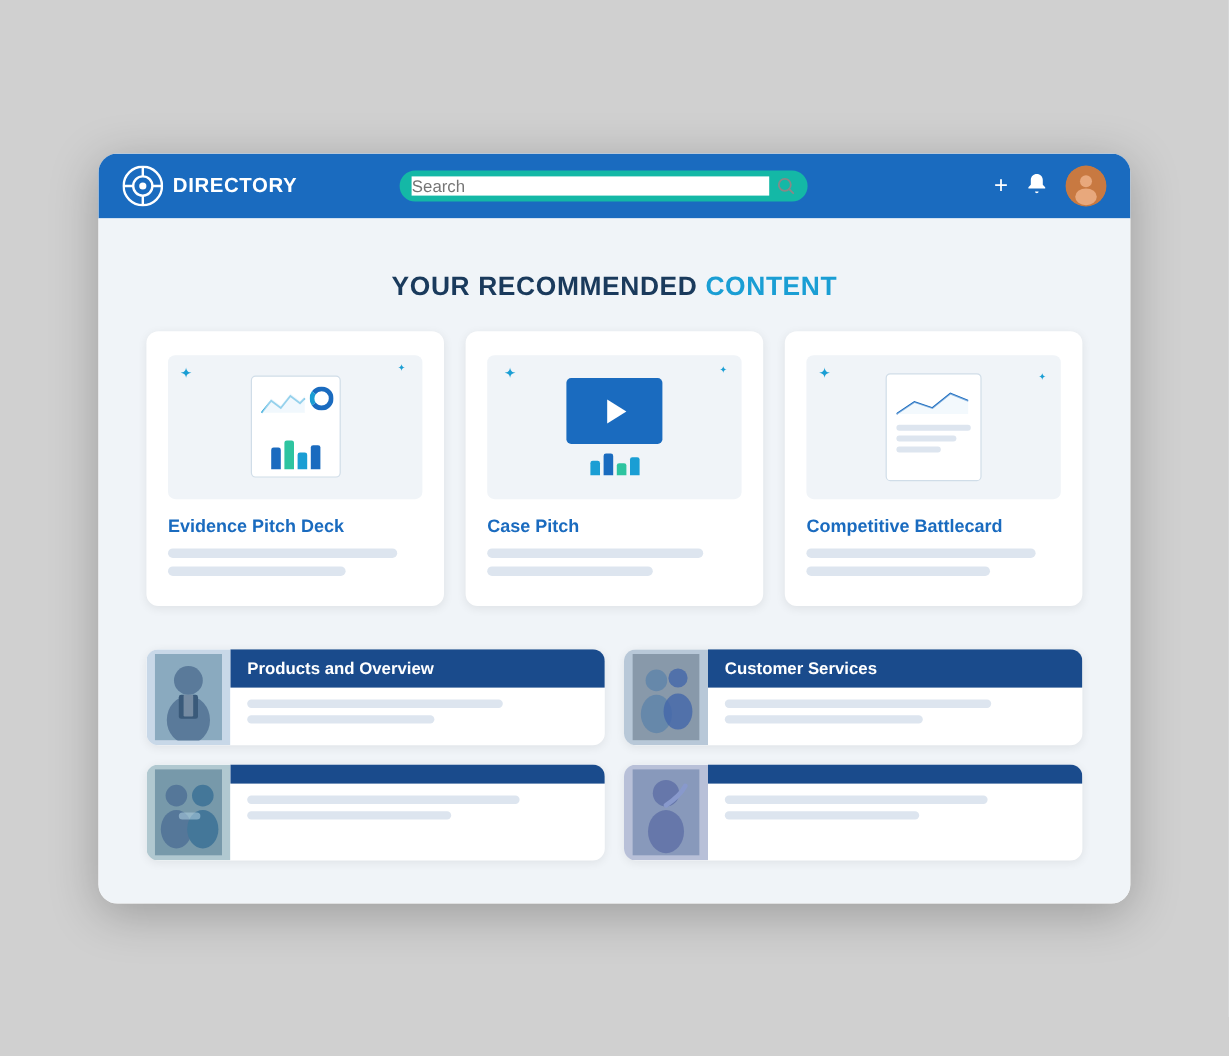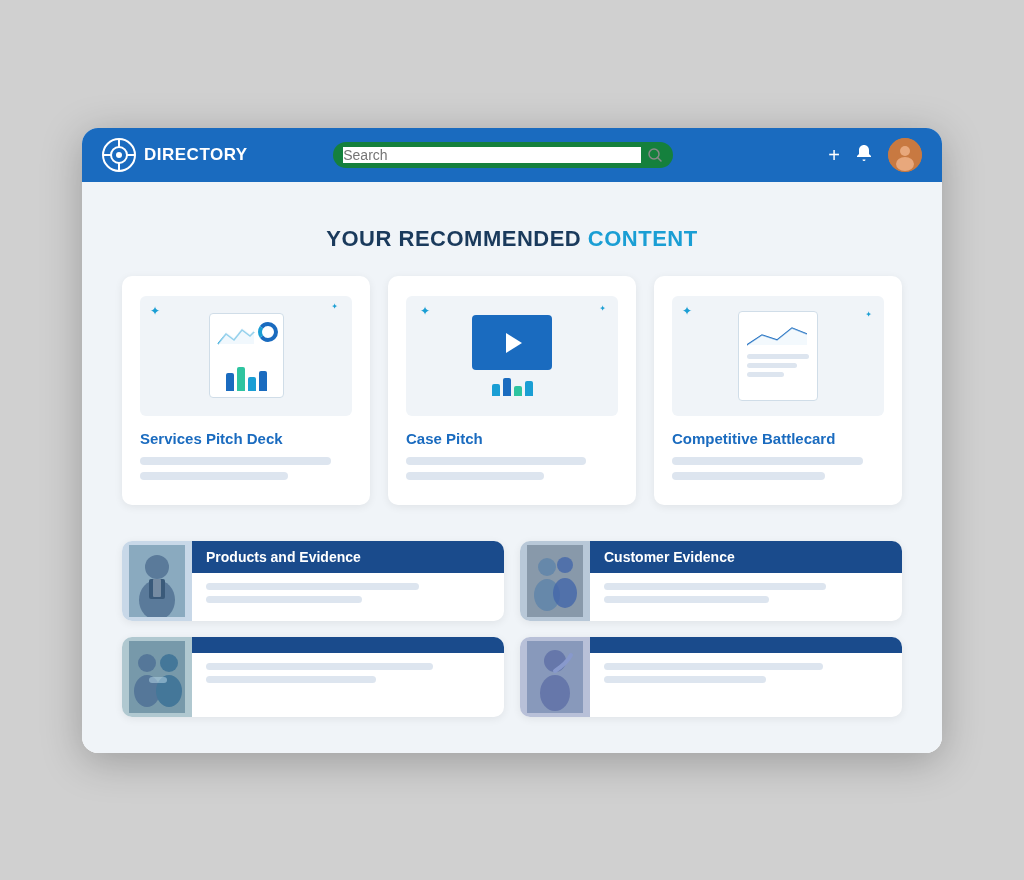--- a/index.html
+++ b/index.html
@@ -40,21 +40,21 @@
       white-space: nowrap;
     }
 
     .logo-icon {
       width: 34px;
       height: 34px;
     }
 
     .search-bar {
       flex: 1;
-      background: #15803d;
+      background: #14b8a6;
       border-radius: 13px;
       display: flex;
       align-items: flex-end;
       padding: 5px 10px;
       gap: 6px;
       max-width: 340px;
       margin: 0 auto;
     }
 
     .search-input {
@@ -372,21 +372,21 @@
 
               <div class="chart-bars" style="margin-top:auto;">
                 <div class="bar" style="height:18px;background:#1a6bbf;"></div>
                 <div class="bar" style="height:24px;background:#2ec4a0;"></div>
                 <div class="bar" style="height:14px;background:#1a9ed4;"></div>
                 <div class="bar" style="height:20px;background:#1a6bbf;"></div>
               </div>
             </div>
           </div>
         </div>
-        <div class="card-title-text">Services Pitch Deck</div>
+        <div class="card-title-text">Evidence Pitch Deck</div>
         <div class="card-line" style="width:90%;"></div>
         <div class="card-line" style="width:70%;"></div>
       </div>
 
       <div class="content-card">
         <div class="card-illustration">
           <div class="video-illo">
             <span class="sparkle" style="top:8px;left:14px;">✦</span>
             <span class="sparkle" style="top:8px;right:12px;font-size:8px;">✦</span>
             <div style="display:flex;flex-direction:column;align-items:center;gap:8px;">
@@ -445,21 +445,21 @@
               <circle cx="28" cy="22" r="12" fill="#5a7a9a"></circle>
               <ellipse cx="28" cy="55" rx="18" ry="20" fill="#5a7a9a"></ellipse>
 
               <rect x="20" y="34" width="16" height="20" rx="2" fill="#3a5a7a"></rect>
               <rect x="24" y="34" width="8" height="18" rx="1" fill="#fff" opacity="0.3"></rect>
             </svg>
           </div>
         </div>
         <div class="dir-content">
           <div class="dir-header-bar">
-            <span class="dir-title-text">Products and Evidence</span>
+            <span class="dir-title-text">Products and Overview</span>
           </div>
           <div class="dir-line" style="width:75%;"></div>
           <div class="dir-line" style="width:55%;"></div>
         </div>
       </div>
 
       <div class="directory-card">
         <div class="dir-image">
           <div style="position:relative;width:70px;height:100%;background:#b8c8d8;display:flex;align-items:center;justify-content:center;overflow:hidden;">
             <svg width="56" height="72" viewBox="0 0 56 72" fill="none">
@@ -467,21 +467,21 @@
 
               <circle cx="20" cy="22" r="9" fill="#6688aa"></circle>
               <ellipse cx="20" cy="50" rx="13" ry="16" fill="#6688aa"></ellipse>
               <circle cx="38" cy="20" r="8" fill="#4466aa" opacity="0.8"></circle>
               <ellipse cx="38" cy="48" rx="12" ry="15" fill="#4466aa" opacity="0.8"></ellipse>
             </svg>
           </div>
         </div>
         <div class="dir-content">
           <div class="dir-header-bar">
-            <span class="dir-title-text">Customer Evidence</span>
+            <span class="dir-title-text">Customer Services</span>
           </div>
           <div class="dir-line" style="width:78%;"></div>
           <div class="dir-line" style="width:58%;"></div>
         </div>
       </div>
 
       <div class="directory-card">
         <div class="dir-image">
           <div style="position:relative;width:70px;height:100%;background:#b0c8d0;display:flex;align-items:center;justify-content:center;overflow:hidden;">
             <svg width="56" height="72" viewBox="0 0 56 72" fill="none">

